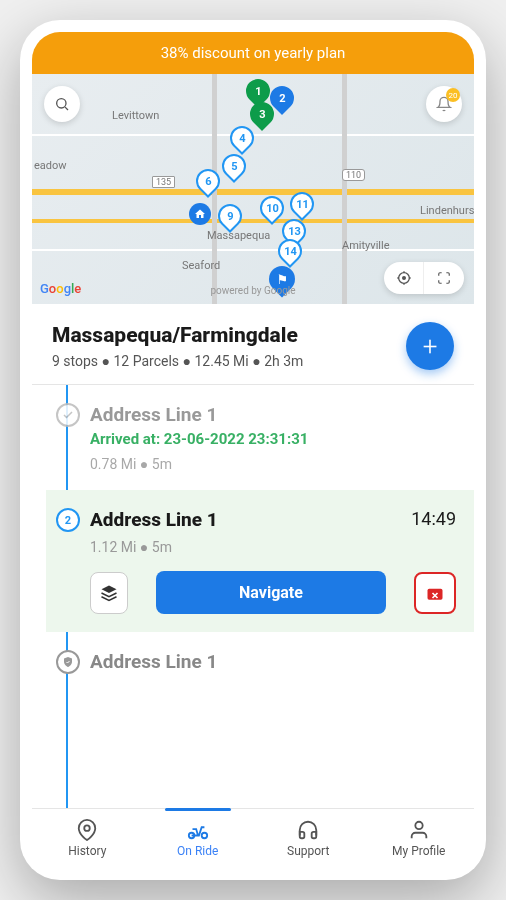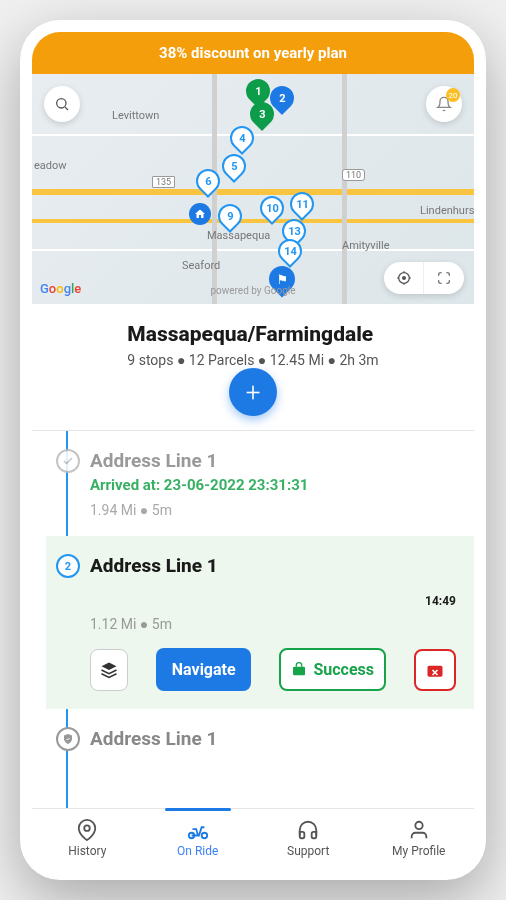--- a/index.html
+++ b/index.html
@@ -1,20 +1,20 @@
 <!DOCTYPE html>
 <html><head>
 <meta charset="utf-8">
 <style>
 * { margin: 0; padding: 0; box-sizing: border-box; font-family: -apple-system, BlinkMacSystemFont, 'Segoe UI', Roboto, sans-serif; }
 body { background: #f0f0f0; display: flex; justify-content: center; padding: 20px; }
 .phone-frame { width: 466px; height: 860px; background: #fff; border-radius: 40px; padding: 12px; box-shadow: 0 20px 60px rgba(0,0,0,0.3); position: relative; }
 .phone-screen { width: 100%; height: 100%; border-radius: 28px; overflow: hidden; display: flex; flex-direction: column; background: #fff; }
 
-.promo-banner { background: #f59e0b; color: #fff; text-align: center; padding: 12px; font-size: 15px; font-weight: 700; }
+.promo-banner { background: #f59e0b; color: #fff; text-align: center; padding: 12px; font-size: 15px; font-weight: 400; }
 
 .map-section { height: 230px; position: relative; background: linear-gradient(135deg, #e8edf0 0%, #dde6ea 100%); overflow: hidden; }
 .map-bg { position: absolute; inset: 0; }
 .road-h { position: absolute; height: 6px; background: #f9c440; left: 0; right: 0; }
 .road-v { position: absolute; width: 5px; background: #fff; top: 0; bottom: 0; }
 .road-thin { position: absolute; height: 2px; background: #fff; left: 0; right: 0; }
 .map-label { position: absolute; font-size: 11px; color: #777; font-weight: 400; }
 .map-search { position: absolute; top: 12px; left: 12px; width: 36px; height: 36px; background: #fff; border-radius: 50%; display: flex; align-items: center; justify-content: center; box-shadow: 0 2px 6px rgba(0,0,0,0.15); }
 .map-bell { position: absolute; top: 12px; right: 12px; width: 36px; height: 36px; background: #fff; border-radius: 50%; display: flex; align-items: center; justify-content: center; box-shadow: 0 2px 6px rgba(0,0,0,0.15); }
 .bell-badge { position: absolute; top: 2px; right: 2px; width: 14px; height: 14px; background: #fbbf24; border-radius: 50%; font-size: 8px; color: #fff; display: flex; align-items: center; justify-content: center; }
@@ -29,39 +29,39 @@
 .pin-body { width: 24px; height: 24px; border-radius: 50% 50% 50% 0; transform: rotate(-45deg); display: flex; align-items: center; justify-content: center; border: 2px solid; }
 .pin-green .pin-body { background: #0d9c4a; border-color: #0d9c4a; }
 .pin-blue .pin-body { background: #1d7ae5; border-color: #1d7ae5; }
 .pin-outline .pin-body { background: #fff; border-color: #2196f3; }
 .pin-num { transform: rotate(45deg); font-size: 11px; font-weight: 700; color: #fff; }
 .pin-outline .pin-num { color: #2196f3; }
 .pin-home { position: absolute; width: 22px; height: 22px; background: #1d7ae5; border-radius: 50%; display: flex; align-items: center; justify-content: center; transform: translate(-50%, -50%); }
 .pin-flag { position: absolute; width: 26px; height: 26px; background: #1d7ae5; border-radius: 50% 50% 50% 0; transform: translate(-50%, -100%) rotate(-45deg); display: flex; align-items: center; justify-content: center; }
 .pin-flag span { transform: rotate(45deg); color: #fff; font-size: 13px; }
 
-.route-header { padding: 18px 20px 14px; display: flex; justify-content: space-between; align-items: center; border-bottom: 1px solid #e5e5e5; flex-direction: column; }
+.route-header { padding: 18px 20px 14px; display: flex; justify-content: space-between; align-items: center; border-bottom: 1px solid #e5e5e5; }
 .route-title { font-size: 21px; font-weight: 800; color: #1a1a1a; margin-bottom: 6px; }
 .route-meta { font-size: 14px; color: #555; }
 .add-btn { width: 48px; height: 48px; background: #1d7ae5; border-radius: 50%; display: flex; align-items: center; justify-content: center; color: #fff; font-size: 26px; font-weight: 300; box-shadow: 0 4px 10px rgba(29,122,229,0.4); }
 
 .stops-list { flex: 1; overflow-y: auto; position: relative; padding-left: 14px; }
 .timeline { position: absolute; left: 34px; top: 0; bottom: 0; width: 2px; background: #2196f3; }
 .stop { position: relative; padding: 18px 18px 18px 44px; }
 .stop-completed { opacity: 0.85; }
 .stop-current { background: #edf7ed; }
 .stop-marker { position: absolute; left: 10px; top: 18px; width: 24px; height: 24px; border-radius: 50%; background: #fff; border: 2px solid #2196f3; display: flex; align-items: center; justify-content: center; font-size: 11px; font-weight: 700; color: #2196f3; z-index: 2; }
 .stop-marker-done { border-color: #bbb; color: #bbb; }
 .stop-marker-shield { border-color: #999; }
 .stop-title { font-size: 19px; font-weight: 800; color: #1a1a1a; }
 .stop-title-faded { color: #888; font-weight: 700; }
 .stop-arrived { font-size: 15px; font-weight: 700; color: #16a34a; margin-top: 4px; }
 .stop-distance { font-size: 14px; color: #999; margin-top: 8px; }
 .stop-row { display: flex; justify-content: space-between; align-items: flex-start; }
-.stop-time { font-size: 12px; font-weight: 700; color: #1a1a1a; margin-top: 40px; }
+.stop-time { font-size: 18px; font-weight: 400; color: #1a1a1a; }
 .stop-actions { display: flex; gap: 28px; margin-top: 16px; align-items: center; }
 .layers-btn { width: 38px; height: 42px; border: 1px solid #ccc; border-radius: 8px; background: #fff; display: flex; align-items: center; justify-content: center; font-size: 16px; }
 .navigate-btn { flex: 1; background: #1d7ae5; color: #fff; border: none; border-radius: 8px; padding: 12px; font-size: 16px; font-weight: 700; }
 .success-btn { flex: 1; background: #fff; color: #16a34a; border: 2px solid #16a34a; border-radius: 8px; padding: 10px; font-size: 16px; font-weight: 700; display: flex; align-items: center; justify-content: center; gap: 6px; }
 .fail-btn { width: 42px; height: 42px; background: #fff; border: 2px solid #dc2626; border-radius: 8px; display: flex; align-items: center; justify-content: center; }
 
 .bottom-nav { display: flex; border-top: 1px solid #e5e5e5; background: #fff; }
 .nav-item { flex: 1; padding: 10px 4px; display: flex; flex-direction: column; align-items: center; gap: 3px; font-size: 12px; color: #555; position: relative; }
 .nav-item.active { color: #3b82f6; }
 .nav-item.active::before { content: ''; position: absolute; top: -1px; left: 20%; right: 20%; height: 3px; background: #1d7ae5; border-radius: 2px; }
@@ -209,46 +209,39 @@
     <div class="timeline"></div>
 
     <div class="stop stop-completed">
       <div class="stop-marker stop-marker-done">
         <svg width="12" height="12" viewBox="0 0 24 24" fill="none" stroke="#bbb" stroke-width="3">
               <polyline points="20 6 9 17 4 12"></polyline>
             </svg>
       </div>
       <div class="stop-title stop-title-faded">Address Line 1</div>
       <div class="stop-arrived">Arrived at: 23-06-2022 23:31:31</div>
-      <div class="stop-distance">1.94 Mi ● 5m</div>
+      <div class="stop-distance">0.78 Mi ● 5m</div>
     </div>
 
     <div class="stop stop-current">
       <div class="stop-marker">2</div>
       <div class="stop-row">
         <div class="stop-title">Address Line 1</div>
         <div class="stop-time">14:49</div>
       </div>
       <div class="stop-distance">1.12 Mi ● 5m</div>
       <div class="stop-actions">
         <div class="layers-btn">
           <svg width="18" height="18" viewBox="0 0 24 24" fill="#333">
                 <polygon points="12 2 2 7 12 12 22 7 12 2"></polygon>
                 <polyline points="2 17 12 22 22 17" fill="none" stroke="#333" stroke-width="2"></polyline>
                 <polyline points="2 12 12 17 22 12" fill="none" stroke="#333" stroke-width="2"></polyline>
               </svg>
         </div>
         <button class="navigate-btn">Navigate</button>
-        <button class="success-btn">
-          <svg width="16" height="16" viewBox="0 0 24 24" fill="#16a34a">
-                <rect x="3" y="7" width="18" height="13" rx="2"></rect>
-                <path d="M8 7V5a4 4 0 0 1 8 0v2" fill="none" stroke="#16a34a" stroke-width="2"></path>
-              </svg>
-          <span>Success</span>
-        </button>
         <div class="fail-btn">
           <svg width="20" height="20" viewBox="0 0 24 24" fill="#dc2626">
                 <rect x="3" y="7" width="18" height="13" rx="2"></rect>
                 <path d="M9 12l6 6M15 12l-6 6" stroke="#fff" stroke-width="2"></path>
               </svg>
         </div>
       </div>
     </div>
 
     <div class="stop">

